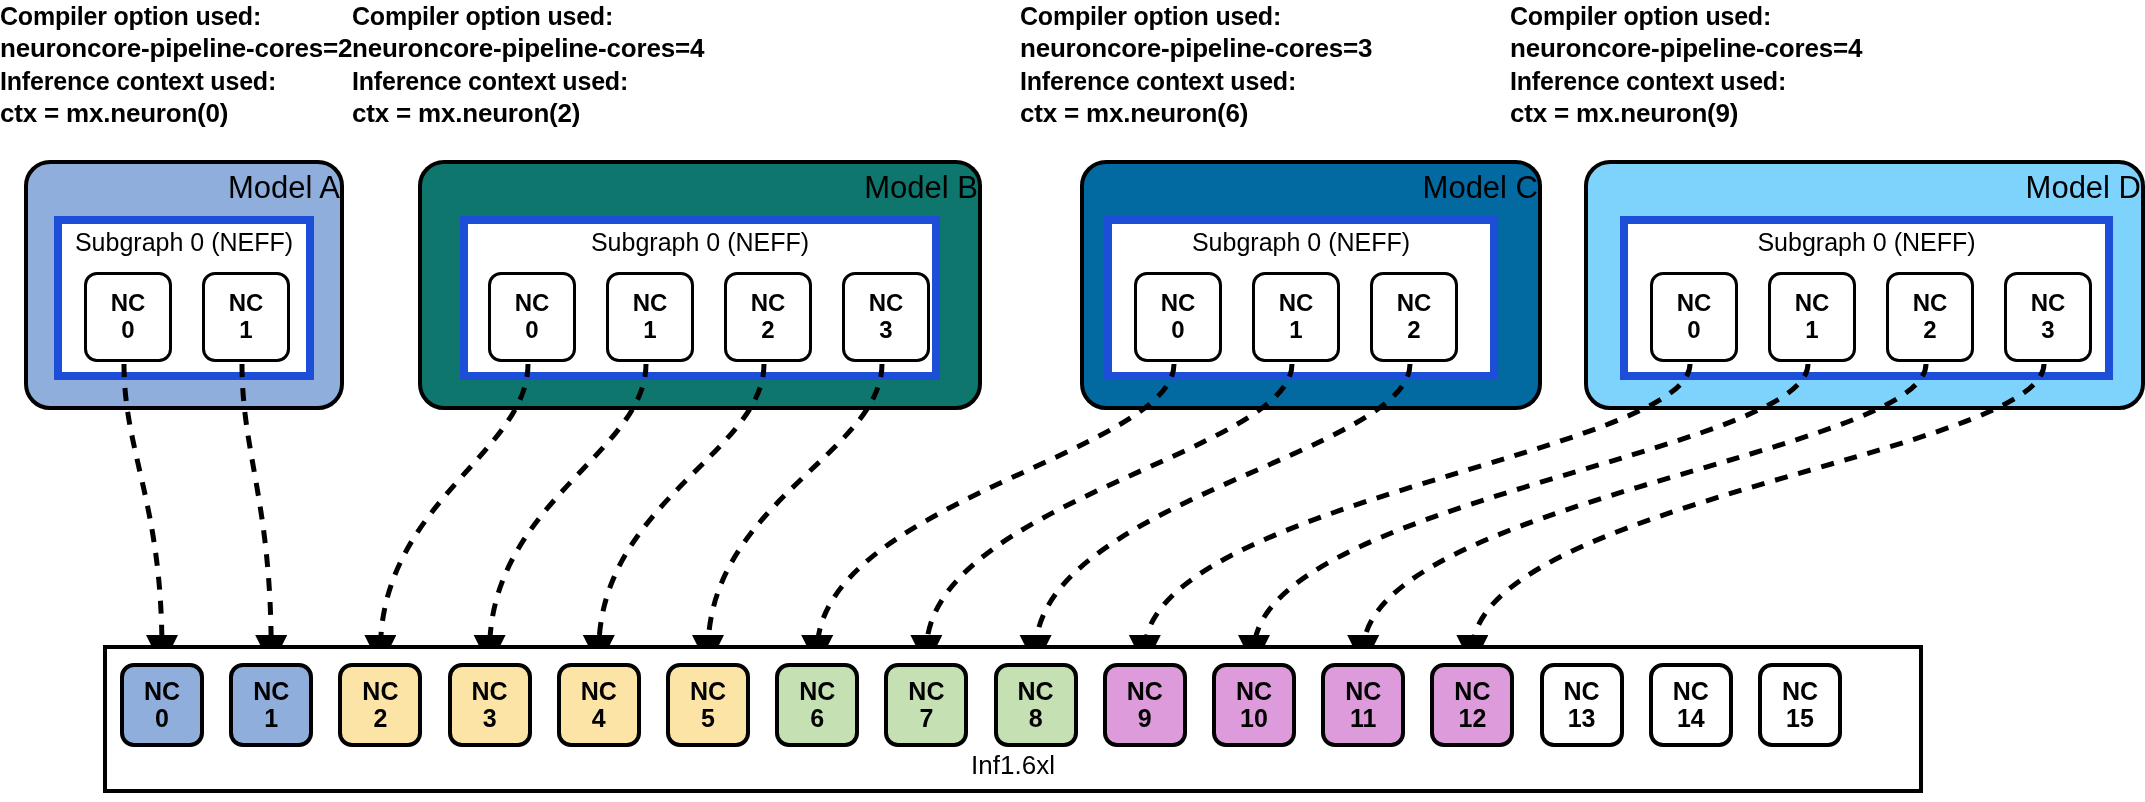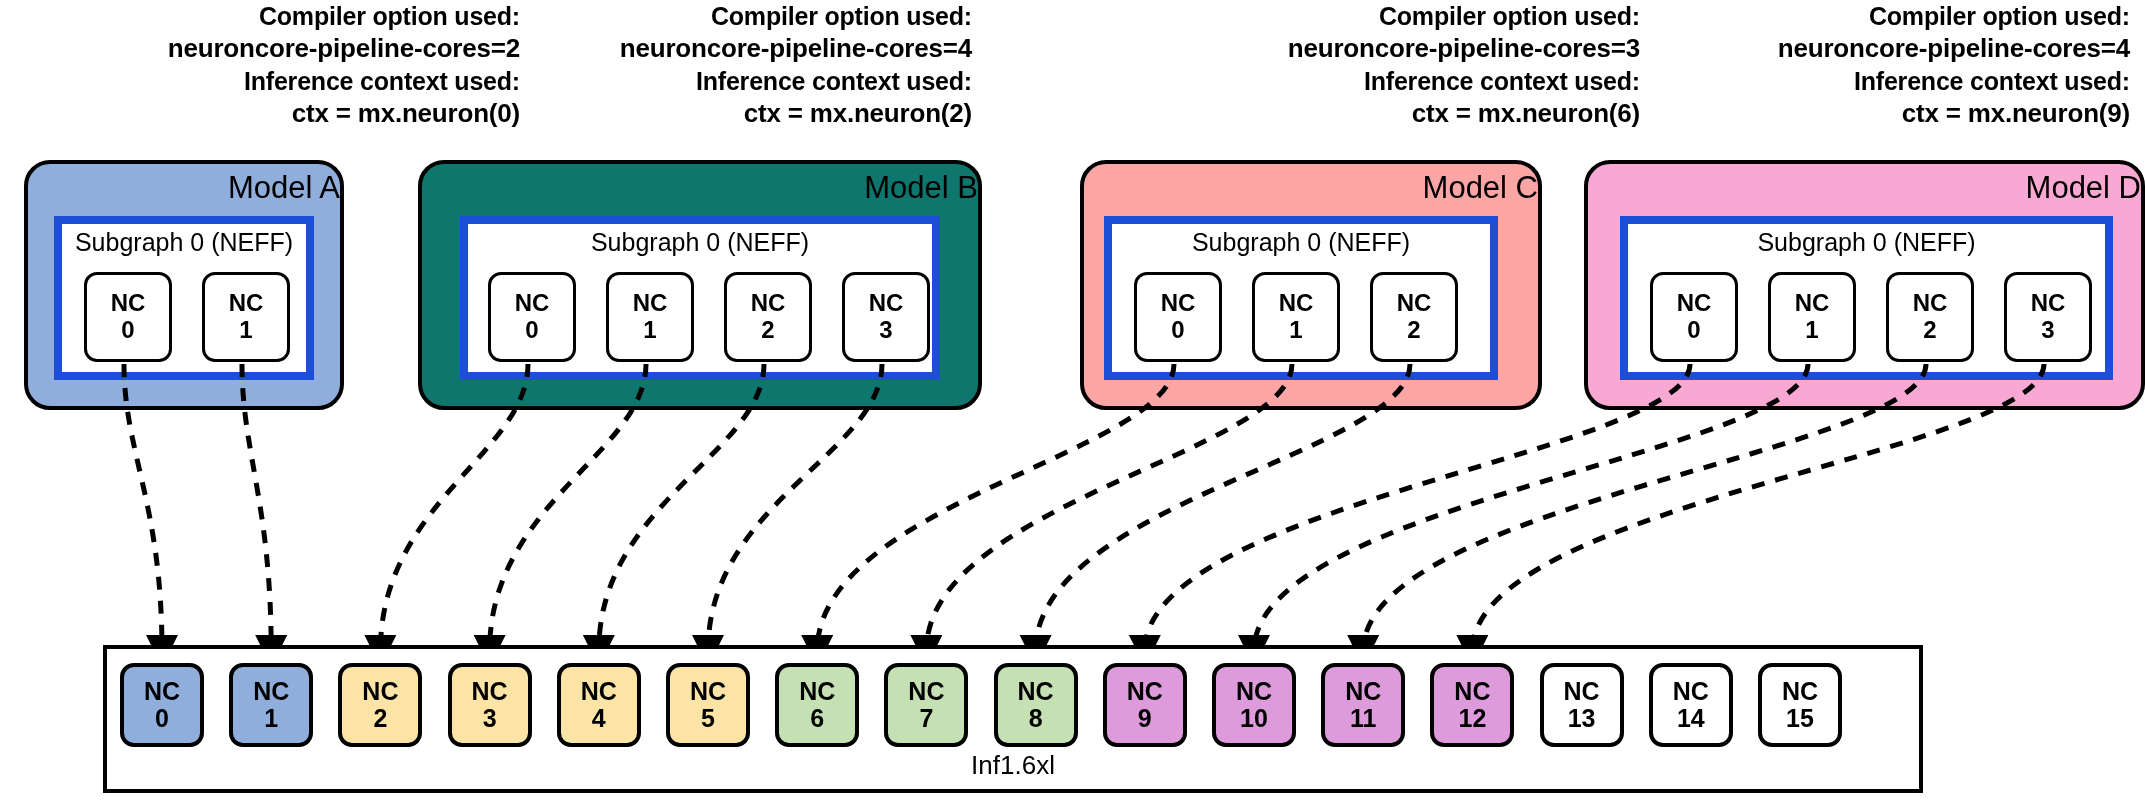--- a/index.html
+++ b/index.html
@@ -1,21 +1,21 @@
 <!DOCTYPE html>
 <html><head>
 <meta charset="utf-8">
 <style>
   html,body{margin:0;padding:0;background:#ffffff;}
   body{width:2145px;height:802px;overflow:hidden;
        font-family:"Liberation Sans", sans-serif;color:#000;}
   #stage{position:relative;width:2145px;height:802px;}
 
   
-  .caption{position:absolute;text-align:right;line-height:1.28;}
+  .caption{position:absolute;text-align:left;line-height:1.28;}
   .caption .b{font-weight:bold;font-size:25px;letter-spacing:-0.2px;}
   .caption .n{font-weight:bold;font-size:26px;letter-spacing:-0.2px;}
 
   
   .model{position:absolute;border:4px solid #000;border-radius:26px;
          box-sizing:border-box;}
   .model-title{position:absolute;left:0;right:0;top:6px;text-align:right;
                font-size:31px;font-weight:normal;}
   .neff{position:absolute;background:#fff;border:8px solid #1d4ed8;
         box-sizing:border-box;}
@@ -103,40 +103,40 @@
         <span>NC</span>
         <span>2</span>
       </div>
       <div class="nc-in" style="left:374px;top:48px;width:88px;height:90px;">
         <span>NC</span>
         <span>3</span>
       </div>
     </div>
   </div>
 
-  <div class="model" style="left:1080px;top:160px;width:462px;height:250px;background:#fca5a5;padding-left:8px;">
+  <div class="model" style="left:1080px;top:160px;width:462px;height:250px;background:#0369a1;padding-left:8px;">
     <div class="model-title">Model C</div>
     <div class="neff" style="left:20px;top:52px;right:40px;bottom:26px;">
       <div class="neff-title">Subgraph 0 (NEFF)</div>
       <div class="nc-in" style="left:22px;top:48px;width:88px;height:90px;">
         <span>NC</span>
         <span>0</span>
       </div>
       <div class="nc-in" style="left:140px;top:48px;width:88px;height:90px;">
         <span>NC</span>
         <span>1</span>
       </div>
       <div class="nc-in" style="left:258px;top:48px;width:88px;height:90px;">
         <span>NC</span>
         <span>2</span>
       </div>
     </div>
   </div>
 
-  <div class="model" style="left:1584px;top:160px;width:561px;height:250px;background:#f9a8d4;">
+  <div class="model" style="left:1584px;top:160px;width:561px;height:250px;background:#7dd3fc;">
     <div class="model-title">Model D</div>
     <div class="neff" style="left:32px;top:52px;right:28px;bottom:26px;">
       <div class="neff-title">Subgraph 0 (NEFF)</div>
       <div class="nc-in" style="left:22px;top:48px;width:88px;height:90px;">
         <span>NC</span>
         <span>0</span>
       </div>
       <div class="nc-in" style="left:140px;top:48px;width:88px;height:90px;">
         <span>NC</span>
         <span>1</span>

